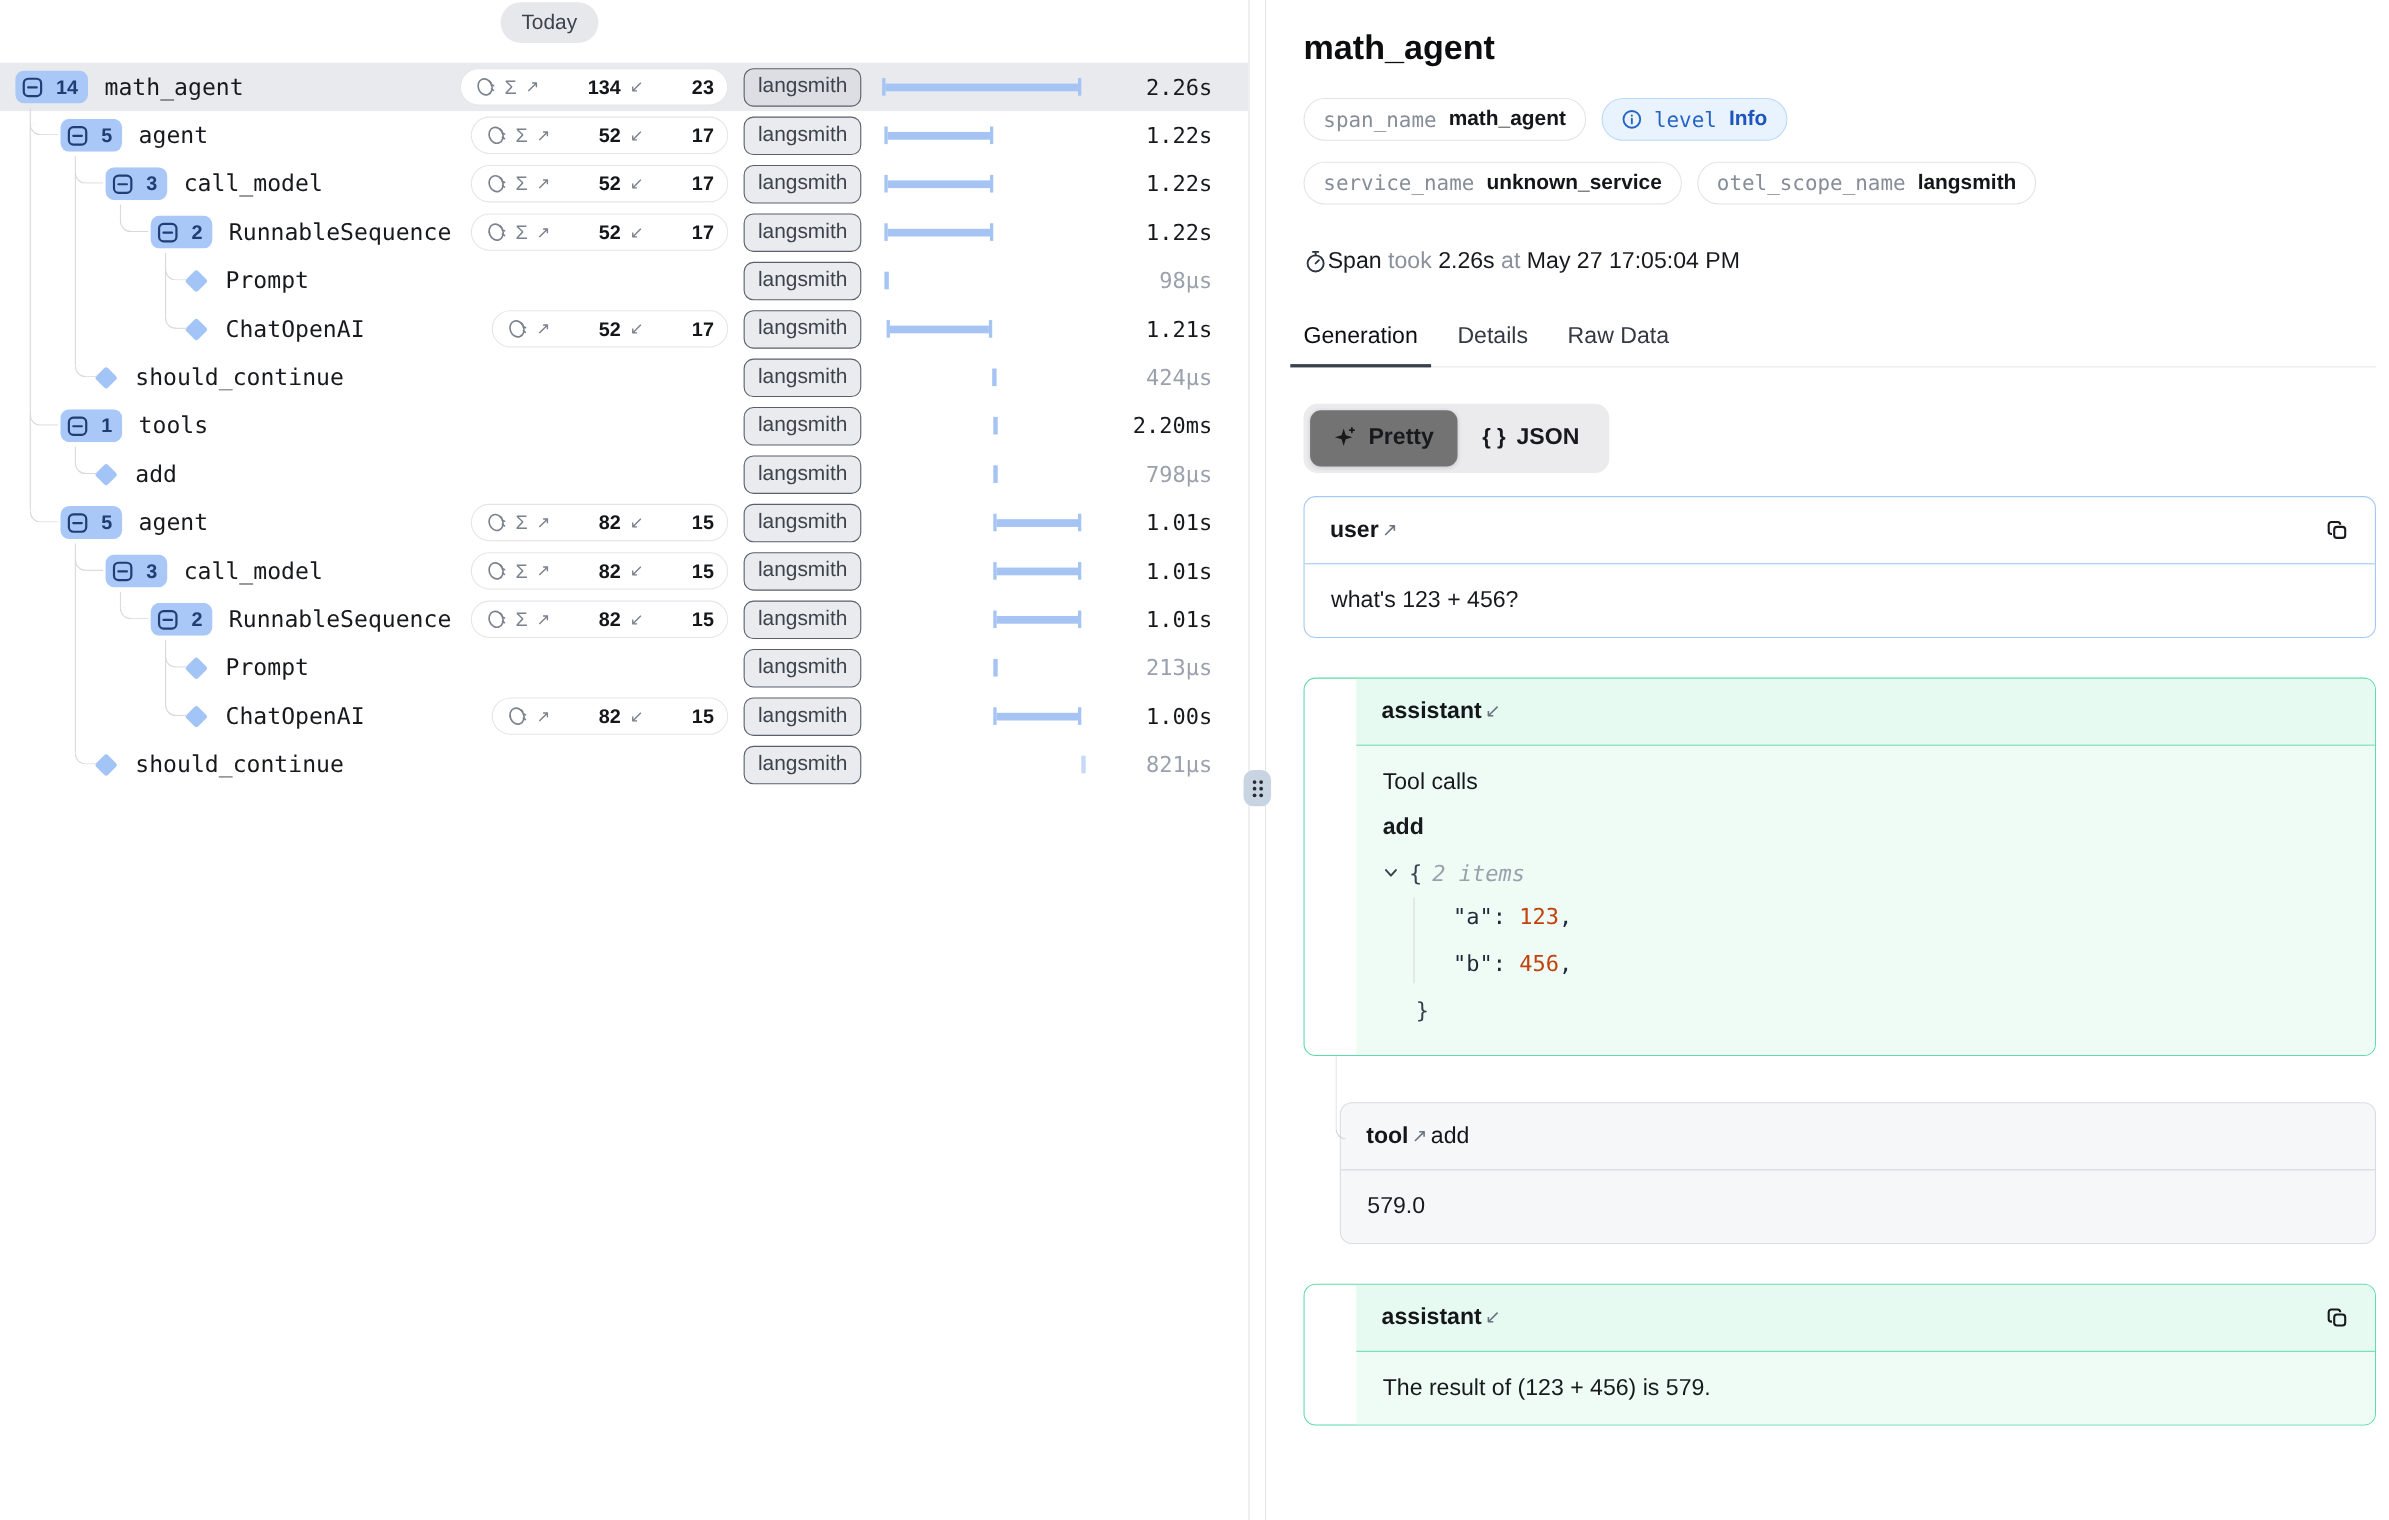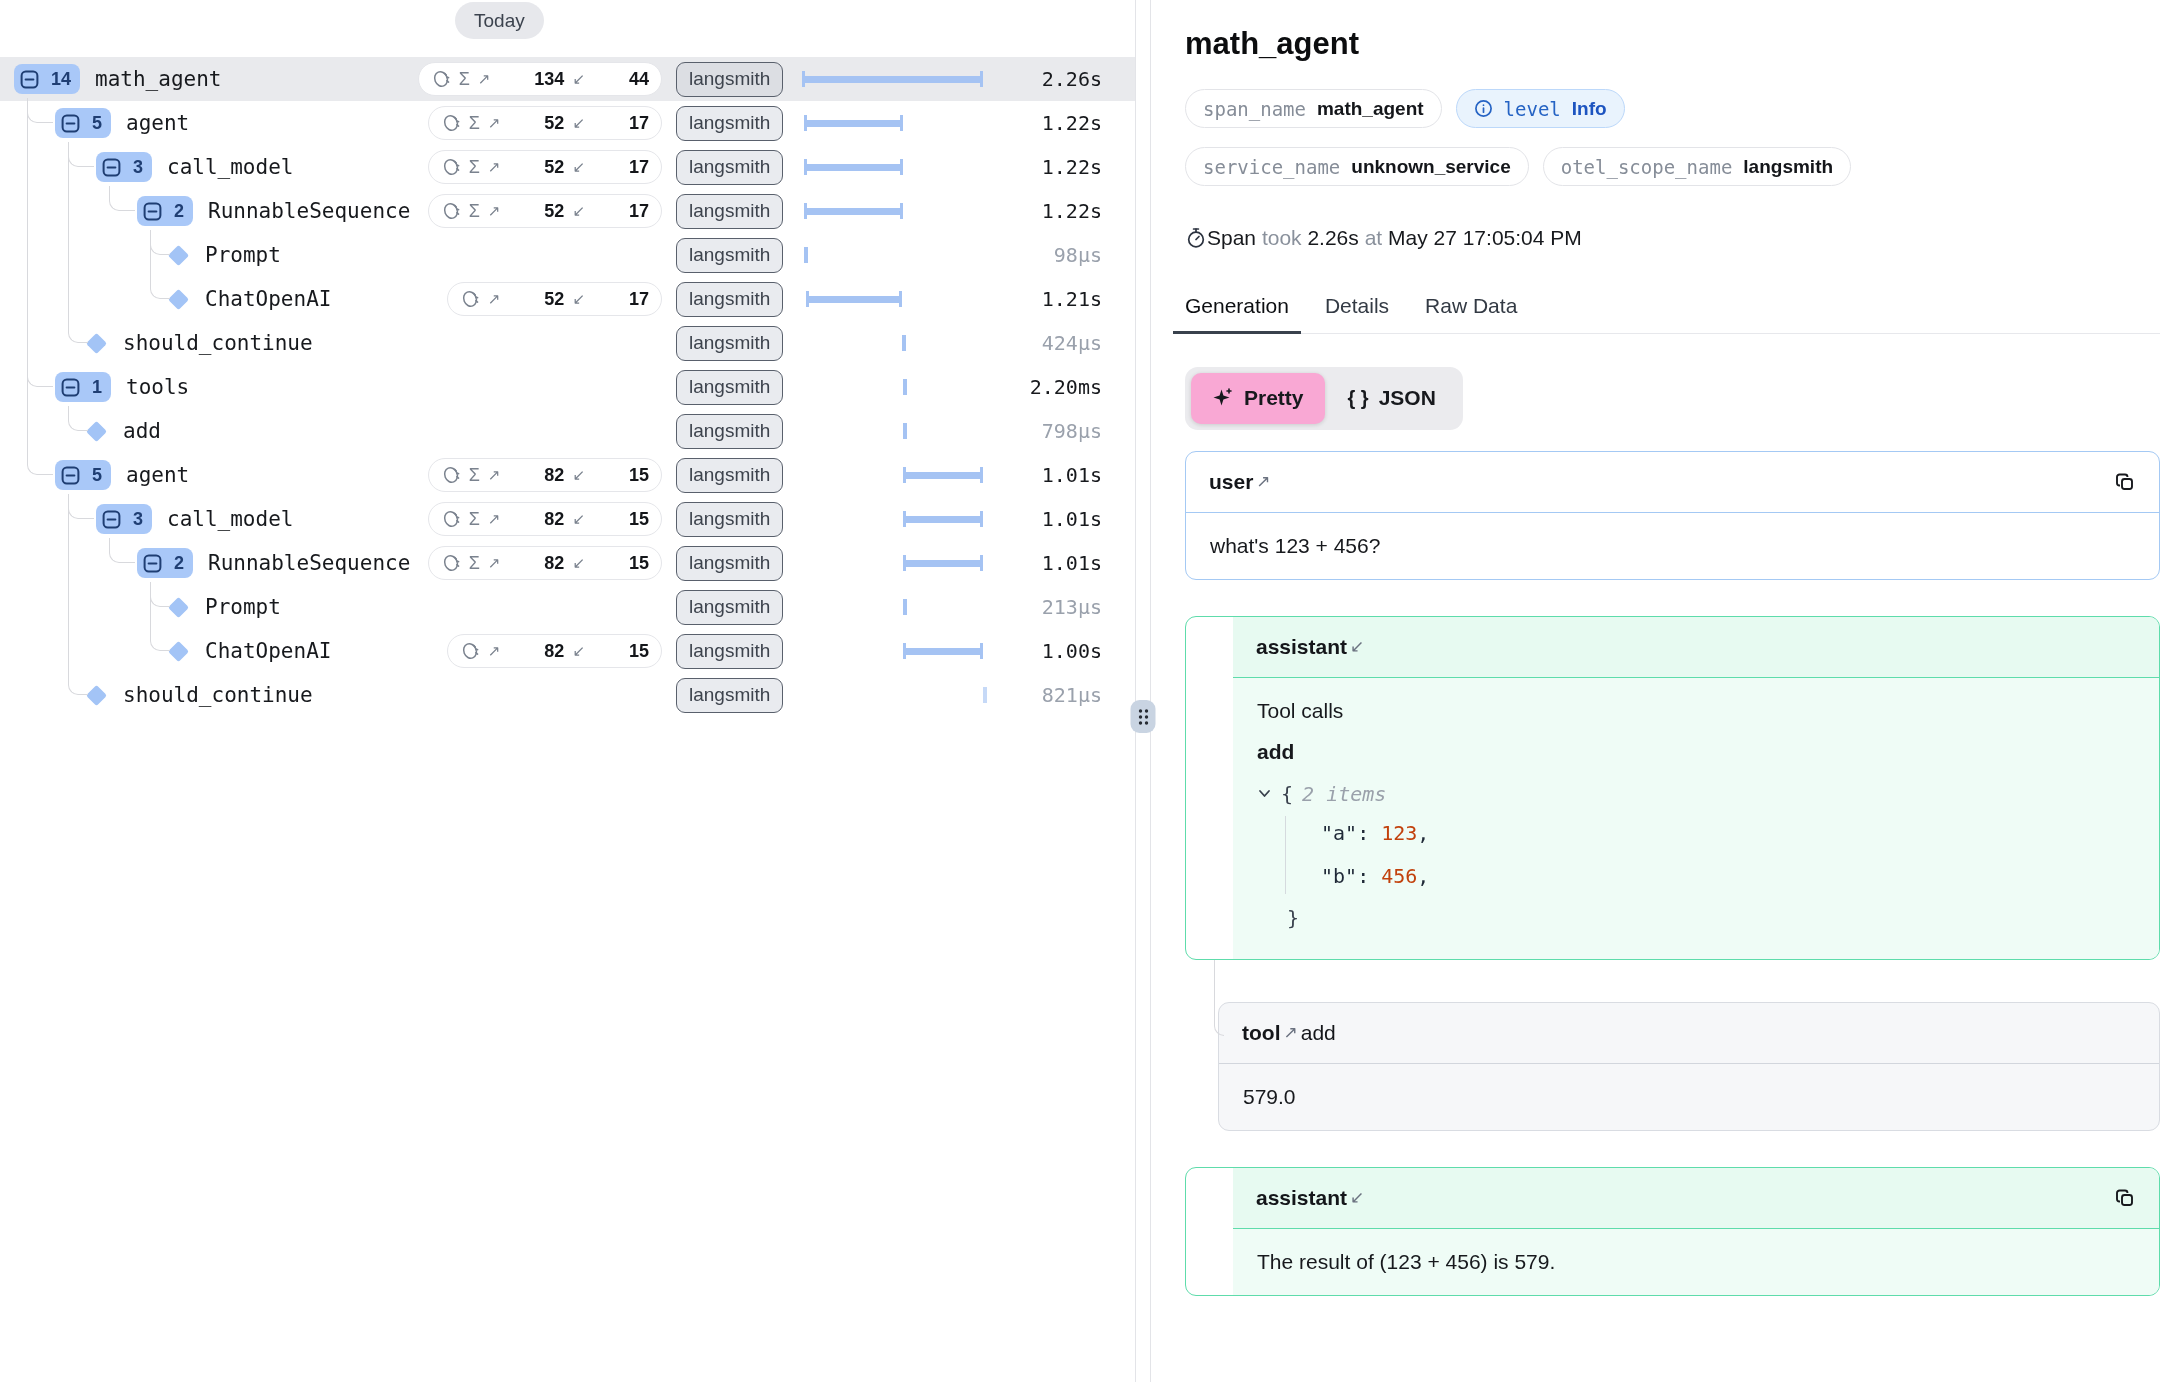--- a/index.html
+++ b/index.html
@@ -65,21 +65,21 @@
   .pill.info .v { color:#1d54c0; }
   .meta { margin-top:40px; display:flex; align-items:center; font-size:21px; color:#17191d; }
   .meta .dim { color:#8a919c; }
   .tabs { margin-top:44px; display:flex; gap:12px; border-bottom:1.5px solid #e7e8ec; margin-left:-12px; }
   .tab { padding:0 12px 13px 12px; font-size:21px; color:#333a44; cursor:pointer;
     border-bottom:3px solid transparent; margin-bottom:-1.5px; }
   .tab.active { color:#0d0f12; font-weight:500; border-bottom-color:#39414d; }
   .seg { margin-top:33px; display:inline-flex; gap:2px; padding:6px; background:#ebebee; border-radius:13px; }
   .seg-opt { display:inline-flex; align-items:center; gap:10px; height:51px; padding:0 21px;
     border-radius:10px; font-size:21px; font-weight:600; color:#17191d; cursor:pointer; }
-  .seg-opt.active { background:#f9a8d4; box-shadow:0 1px 4px rgba(0,0,0,.14);text-align:center; }
+  .seg-opt.active { background:#737373; box-shadow:0 1px 4px rgba(0,0,0,.14);text-align:center; }
   .seg-opt .braces { font-size:20px; font-weight:600; }
 
   .messages { margin-top:21px; padding-bottom:30px; }
   .messages > * { margin-bottom:36px; }
   .card { border:1.5px solid; border-radius:11px; overflow:hidden; background:#fff; }
   .card-h { display:flex; align-items:center; gap:3px; height:61px; padding:0 23px; border-bottom:1.5px solid; border-color:inherit; }
   .role { font-size:21px; font-weight:700; color:#14161a; }
   .dir { font-size:17px; color:#6b7280; }
   .spacer { flex:1; }
   .copy-btn { background:none; border:none; cursor:pointer; display:flex; padding:0; }
@@ -135,21 +135,21 @@
               <span>
                 <svg width="20" height="20" viewBox="0 0 20 20" fill="none" stroke="#7a828e" stroke-width="1.5" stroke-linecap="round">
                   <ellipse cx="10" cy="10" rx="6.2" ry="7.4" transform="rotate(-22 10 10)"></ellipse>
                   <path d="M13.6 4.4l1.7 1.7M15.7 8l2 .8M15.8 11.8l1.8 1.3"></path>
                 </svg>
               </span>
               <span class="sig">Σ</span>
               <span class="arr">↗</span>
               <span class="num">134</span>
               <span class="arr">↙</span>
-              <span class="num">44</span>
+              <span class="num">23</span>
             </span>
           </div>
           <div class="chip-col"><span class="chip">langsmith</span></div>
           <div class="bar-col">
             <div class="bar" style="left: 12px; width: 181px;">
               <span class="fill"></span>
             </div>
           </div>
           <div class="time-col">2.26s</div>
         </div>

